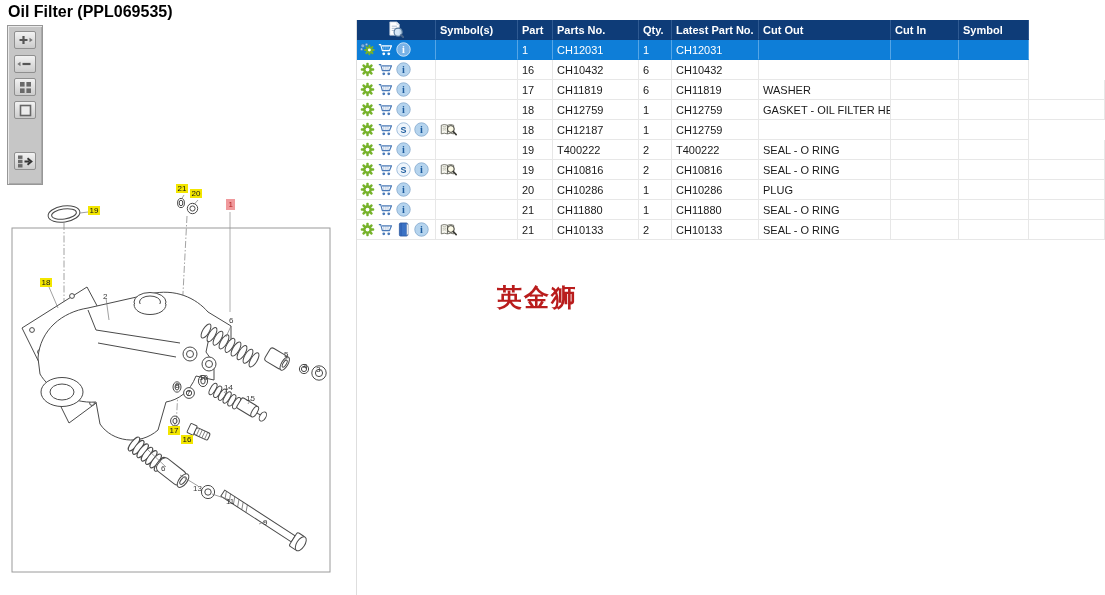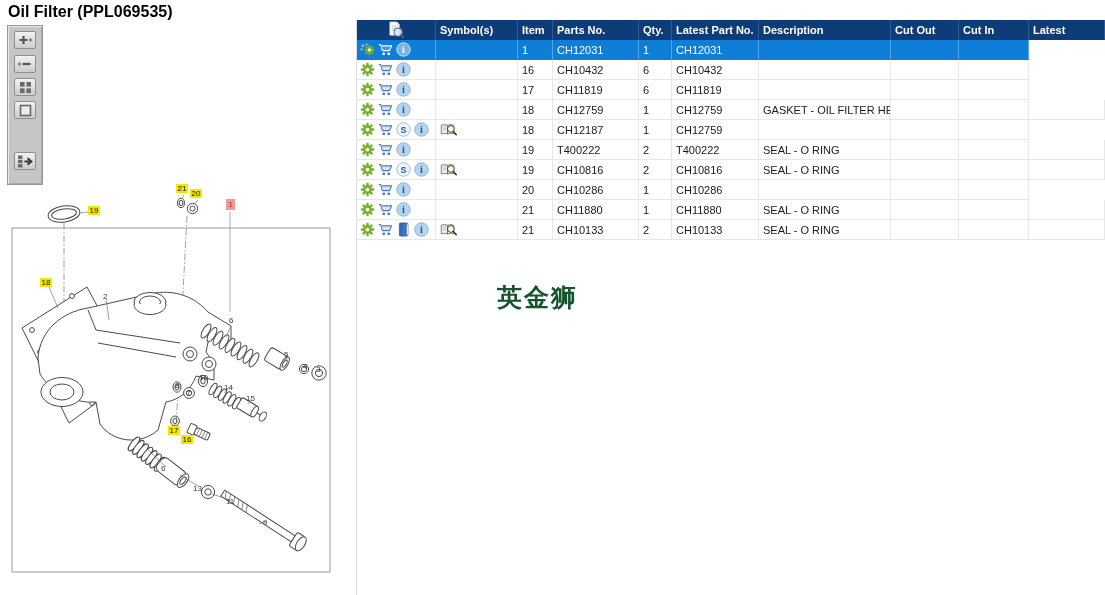--- a/index.html
+++ b/index.html
@@ -13,21 +13,21 @@
   .tbtn{width:22px;height:18px;margin:0 auto;background:linear-gradient(#f2f2f2,#cccccc);
         border:1px solid #8f8f8f;border-radius:2px;display:flex;align-items:center;justify-content:center;
         box-sizing:border-box;}
   .tbtn.m1{margin-top:5px}.tbtn.m2{margin-top:6px}.tbtn.m3{margin-top:5px}.tbtn.m4{margin-top:5px}.tbtn.m5{margin-top:33px}
   
   .diagram-svg{position:absolute;left:0;top:180px;z-index:1;}
   .co{position:absolute;z-index:3;font-size:8px;line-height:9px;color:#3a3a3a;cursor:default;}
   .coy{background:#f3e600;color:#151515;padding:0 1.5px;}
   .cor{background:#f0999c;color:#b22222;padding:1px 2.5px;}
   .watermark{position:absolute;left:497px;top:281px;z-index:2;font-size:25px;font-weight:bold;
-             letter-spacing:2px;color:#14532d;font-family:"DejaVu Sans",sans-serif;}
+             letter-spacing:2px;color:#b91c1c;font-family:"DejaVu Sans",sans-serif;}
   .panel-divider{position:absolute;left:356px;top:20px;width:1px;height:575px;background:#dedede;}
   
   .ptable{position:absolute;left:357px;top:20px;width:748px;font-size:11px;z-index:2;}
   .trow{display:grid;grid-template-columns:79px 82px 35px 86px 33px 87px 132px 68px 70px 76px;height:20px;}
   .cell{box-sizing:border-box;display:flex;align-items:center;padding:0 2px 0 4px;overflow:hidden;
         white-space:nowrap;border-right:1px solid #e7e7e7;border-bottom:1px solid #e7e7e7;background:#fff;color:#1a1a1a;}
   .thead .cell{background:#0e3c78;color:#fff;font-weight:bold;border-right:1px solid #2f5a92;border-bottom:1px solid #0e3c78;}
   .trow.sel .cell{background:#0e7ed8;color:#fff;border-right:1px solid #55a5e6;border-bottom:1px solid #0e7ed8;}
   .cell.icons{padding-left:3px;gap:3px;}
   .icon16{width:15px;height:15px;flex:0 0 auto;}
@@ -331,28 +331,27 @@
 <div class="panel-divider"></div>
 
 <div class="ptable">
   <div class="trow thead">
     <div class="cell hicon-cell">
       <svg class="icon18">
           <use href="#sym-docmag"></use>
         </svg>
     </div>
     <div class="cell">Symbol(s)</div>
-    <div class="cell">Item</div>
+    <div class="cell">Part</div>
     <div class="cell">Parts No.</div>
     <div class="cell">Qty.</div>
     <div class="cell">Latest Part No.</div>
-    <div class="cell">Description</div>
     <div class="cell">Cut Out</div>
     <div class="cell">Cut In</div>
-    <div class="cell">Latest</div>
+    <div class="cell">Symbol</div>
   </div>
 
   <div class="trow sel">
     <div class="cell icons">
       <svg class="icon16">
           <use href="#sym-kitgears"></use>
         </svg>
       <svg class="icon16 ic-cart">
           <use href="#sym-cart"></use>
         </svg>
@@ -402,20 +401,21 @@
         </svg>
       <svg class="icon16">
           <use href="#sym-info"></use>
         </svg>
     </div>
     <div class="cell"></div>
     <div class="cell">17</div>
     <div class="cell">CH11819</div>
     <div class="cell">6</div>
     <div class="cell">CH11819</div>
+    <div class="cell">WASHER</div>
     <div class="cell"></div>
     <div class="cell"></div>
     <div class="cell"></div>
   </div>
 
   <div class="trow">
     <div class="cell icons">
       <svg class="icon16 ic-green">
           <use href="#sym-gear"></use>
         </svg>
@@ -529,20 +529,21 @@
         </svg>
       <svg class="icon16">
           <use href="#sym-info"></use>
         </svg>
     </div>
     <div class="cell"></div>
     <div class="cell">20</div>
     <div class="cell">CH10286</div>
     <div class="cell">1</div>
     <div class="cell">CH10286</div>
+    <div class="cell">PLUG</div>
     <div class="cell"></div>
     <div class="cell"></div>
     <div class="cell"></div>
   </div>
 
   <div class="trow">
     <div class="cell icons">
       <svg class="icon16 ic-green">
           <use href="#sym-gear"></use>
         </svg>

